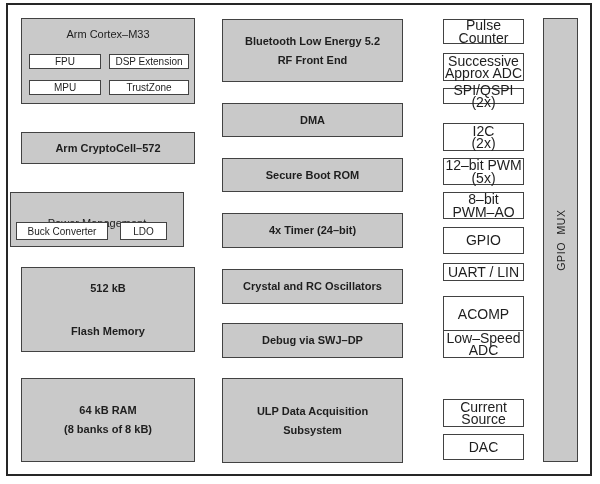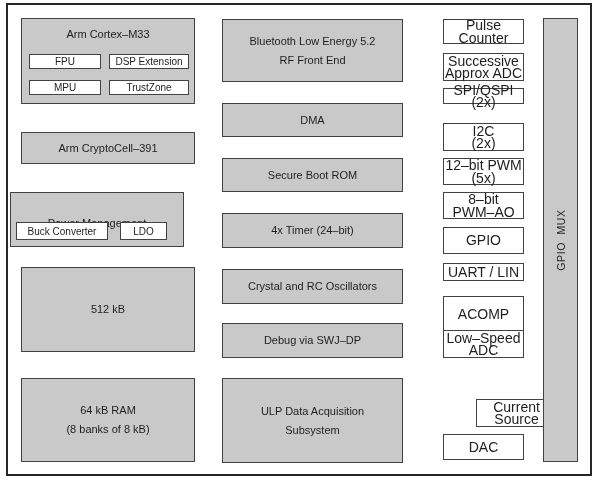--- a/index.html
+++ b/index.html
@@ -39,20 +39,21 @@
     background: var(--box-fill, #c9c9c9);
     border: 1.5px solid var(--box-border, #424242);
   }
   .white {
     background: var(--white-fill, #ffffff);
     border: 1.4px solid var(--box-border, #333333);
   }
   .big {
     font-size: 11px;
     line-height: 19px;
+    font-weight: bold;
   }
   .container-box {
     justify-content: flex-start;
   }
   .container-title {
     font-size: 11px;
     line-height: 13px;
     width: 100%;
     text-align: center;
   }
@@ -101,35 +102,36 @@
     </div>
     <div class="box white sub" style="left:7px; top:61px; width:72px; height:15px;">
       <div>MPU</div>
     </div>
     <div class="box white sub" style="left:87px; top:61px; width:80px; height:15px;">
       <div>TrustZone</div>
     </div>
   </div>
 
   <div class="box gray big" style="left:21px; top:132px; width:174px; height:32px;">
-    <div>Arm CryptoCell–391</div>
+    <div>Arm CryptoCell–572</div>
   </div>
 
   <div class="box gray container-box" style="left:10px; top:192px; width:174px; height:55px; padding-top:24px;">
     <div class="container-title">Power Management</div>
     <div class="box white sub" style="left:5px; top:29px; width:92px; height:18px;">
       <div>Buck Converter</div>
     </div>
     <div class="box white sub" style="left:109px; top:29px; width:47px; height:18px;">
       <div>LDO</div>
     </div>
   </div>
 
   <div class="box gray big" style="left:21px; top:267px; width:174px; height:85px;gap:24px;">
     <div>512 kB</div>
+    <div>Flash Memory</div>
   </div>
 
   <div class="box gray big" style="left:21px; top:378px; width:174px; height:84px;">
     <div>64 kB RAM</div>
     <div>(8 banks of 8 kB)</div>
   </div>
 
   <div class="box gray big" style="left:222px; top:19px; width:181px; height:63px;">
     <div>Bluetooth Low Energy 5.2</div>
     <div>RF Front End</div>
@@ -200,21 +202,21 @@
   <div class="box white small" style="left:443px; top:296px; width:81px; height:36px;">
     <div>ACOMP</div>
   </div>
 
   <div class="box white small" style="left:443px; top:330px; width:81px; height:28px;">
     <div>Low–Speed</div>
     <div>ADC</div>
   </div>
 
 
-  <div class="box white small" style="left:443px; top:399px; width:81px; height:28px;margin-left:33px;">
+  <div class="box white small" style="left:443px; top:399px; width:81px; height:28px;">
     <div>Current</div>
     <div>Source</div>
   </div>
 
   <div class="box white small" style="left:443px; top:434px; width:81px; height:26px;">
     <div>DAC</div>
   </div>
 
   <div class="mux-strip">
     <div class="mux-label">GPIO MUX</div>

